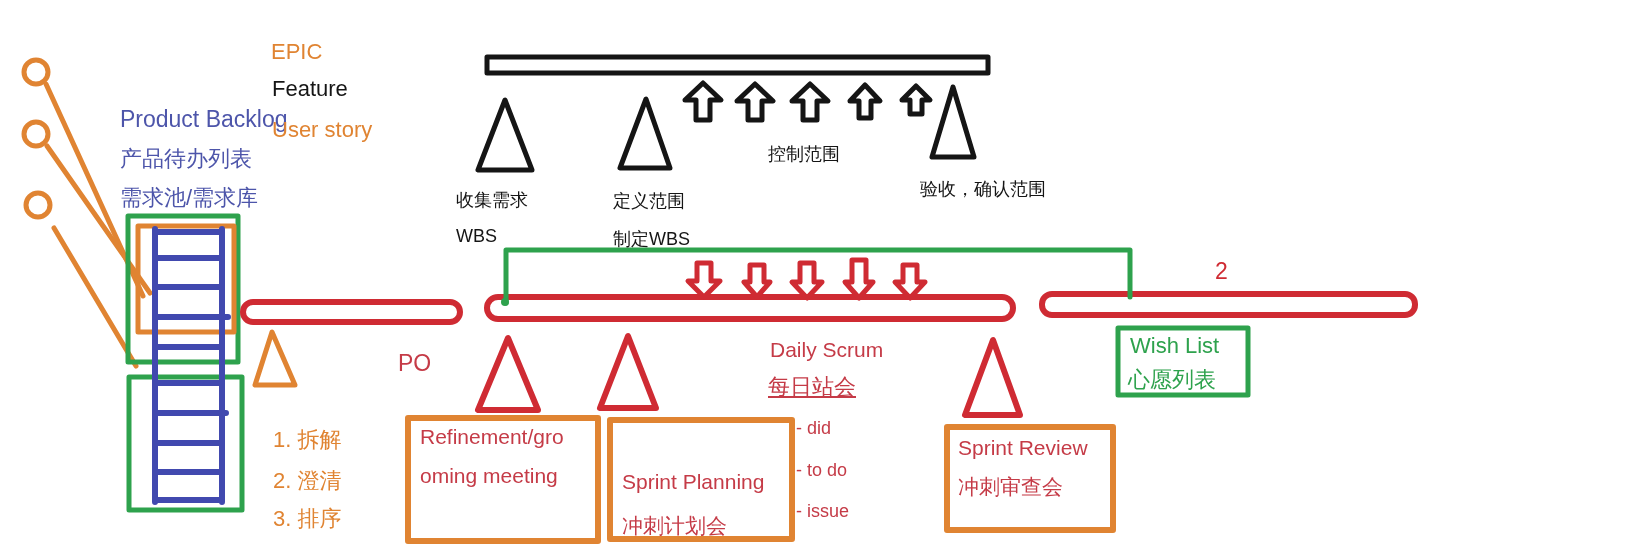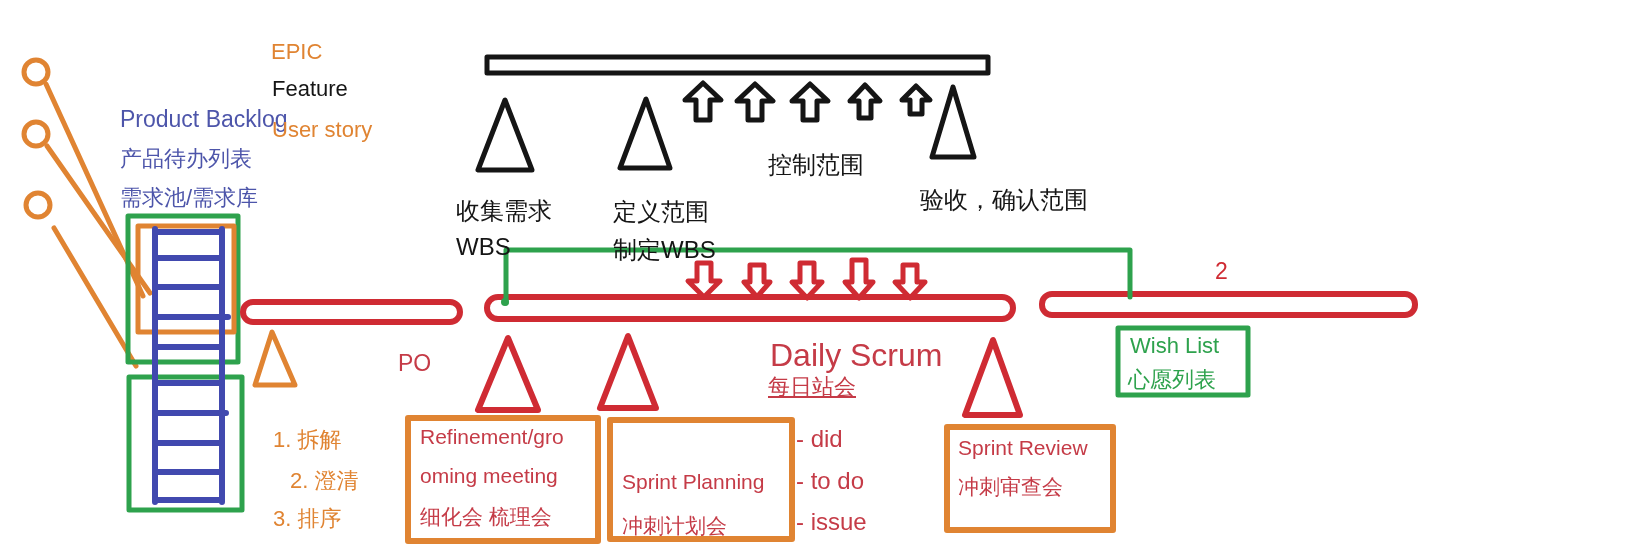--- a/index.html
+++ b/index.html
@@ -8,24 +8,24 @@
     font-family:"Liberation Sans",sans-serif;
   }
   .canvas svg{position:absolute;left:0;top:0;}
   .lbl{position:absolute;white-space:nowrap;line-height:1.1;font-weight:500;}
   .t-or{color:var(--orange);}
   .t-rd{color:var(--red);}
   .t-cr{color:var(--red_text);}
   .t-gr{color:var(--green);}
   .t-bl{color:var(--blue_text);}
   .t-bk{color:var(--black);}
-  .f21{font-size:24px;margin-top:7px;}
+  .f21{font-size:18px;}
   .f22{font-size:22px;}
   .f23{font-size:23px;}
-  .f24{font-size:32px;}
+  .f24{font-size:21px;}
   .stk{fill:none;stroke-linecap:round;stroke-linejoin:round;}
   .s-or{stroke:var(--orange);}
   .s-rd{stroke:var(--red);}
   .s-gr{stroke:var(--green);}
   .s-bl{stroke:var(--blue);}
   .s-bk{stroke:var(--black);}
   .w5{stroke-width:5;}
   .w6{stroke-width:6;}
   .meeting-lines{position:absolute;white-space:nowrap;font-size:21px;color:var(--red_text);}
   .meeting-lines div{height:39px;}
@@ -109,33 +109,32 @@
 
   <div class="lbl t-bk f21" style="left:456px;top:191px;">收集需求</div>
   <div class="lbl t-bk f21" style="left:456px;top:227px;">WBS</div>
   <div class="lbl t-bk f21" style="left:613px;top:192px;">定义范围</div>
   <div class="lbl t-bk f21" style="left:613px;top:230px;">制定WBS</div>
   <div class="lbl t-bk f21" style="left:768px;top:145px;">控制范围</div>
   <div class="lbl t-bk f21" style="left:920px;top:180px;">验收，确认范围</div>
 
   <div class="lbl t-cr f23" style="left:398px;top:351px;text-align:center;">PO</div>
   <div class="lbl t-or f22" style="left:273px;top:428px;">1. 拆解</div>
-  <div class="lbl t-or f22" style="left:290px;top:469px;">2. 澄清</div>
+  <div class="lbl t-or f22" style="left:273px;top:469px;">2. 澄清</div>
   <div class="lbl t-or f22" style="left:273px;top:507px;">3. 排序</div>
 
   <div class="lbl t-cr f24" style="left:770px;top:338px;">Daily Scrum</div>
   <div class="lbl t-cr f22" style="left:768px;top:375px;text-decoration:underline;">每日站会</div>
   <div class="lbl t-cr f21" style="left:796px;top:419px;">- did</div>
   <div class="lbl t-cr f21" style="left:796px;top:461px;">- to do</div>
   <div class="lbl t-cr f21" style="left:796px;top:502px;">- issue</div>
 
   <div class="meeting-lines" style="left:420px;top:425px;">
     <div>Refinement/gro</div>
     <div>oming meeting</div>
-    <div>细化会 梳理会</div>
   </div>
   <div class="meeting-lines" style="left:622px;top:442px;margin-top:28px;">
     <div style="height:42px;">Sprint Planning</div>
     <div>冲刺计划会</div>
   </div>
   <div class="meeting-lines" style="left:958px;top:436px;">
     <div style="height:37px;">Sprint Review</div>
     <div>冲刺审查会</div>
   </div>
 

